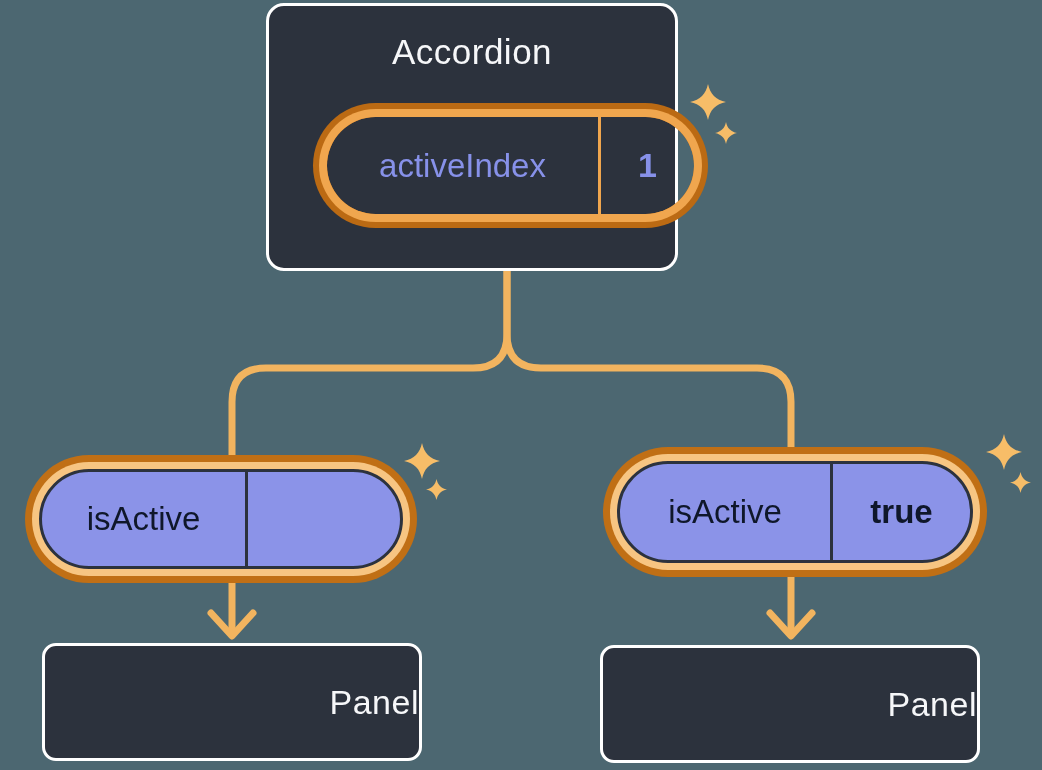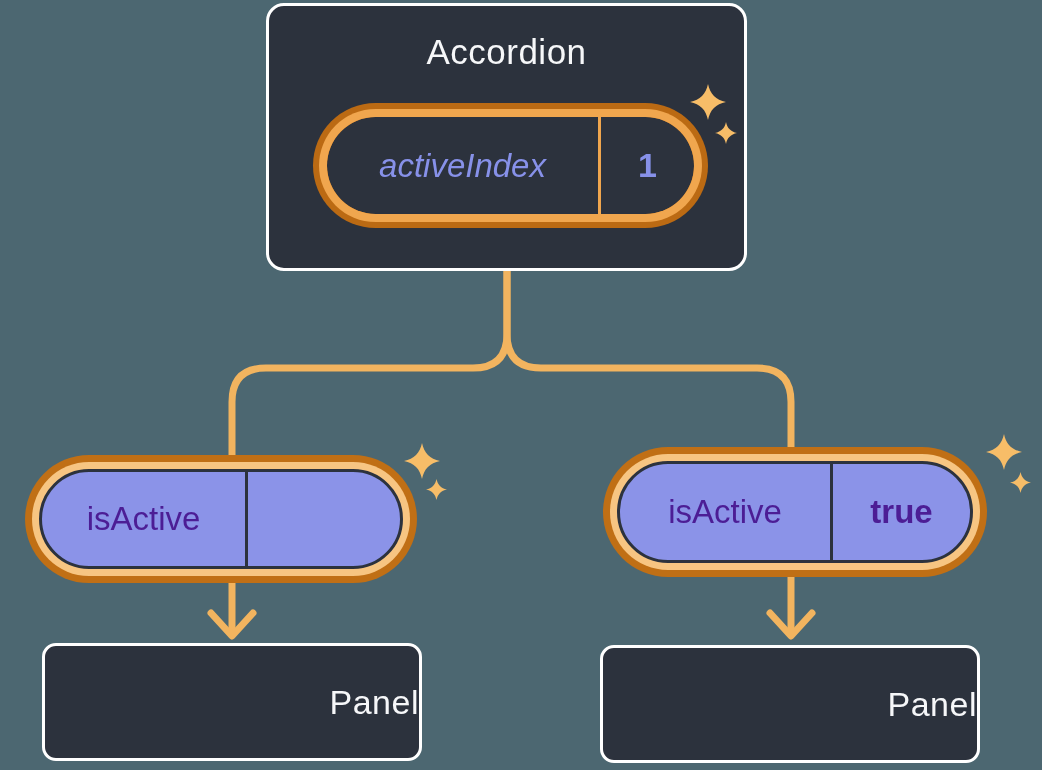--- a/index.html
+++ b/index.html
@@ -34,21 +34,21 @@
   
   .card{
     position:absolute;
     background:#2c323d;
     border:3px solid #ffffff;
     box-sizing:border-box;
     z-index:2;
   }
   .accordion-card{
     left:266px;top:3px;
-    width:481px;height:268px;
+    width:412px;height:268px;
     border-radius:18px;
   }
   .card-title{
     position:absolute;
     left:0;top:26px;
     width:100%;
     text-align:center;
     color:#f6f7f9;
     font-size:35px;
     font-weight:500;
@@ -77,42 +77,42 @@
     display:flex;
     align-items:stretch;
     overflow:hidden;
     z-index:3;
   }
   .state-pill .cell{
     display:flex;align-items:center;justify-content:center;
     color:#8791e9;
     font-size:33px;
   }
-  .state-pill .cell.name{width:271px;font-style:italic;}
+  .state-pill .cell.name{width:271px;}
   .state-pill .cell.value{flex:1;font-weight:700;font-size:34px;}
   .state-pill .divider{width:3px;background:#f0a64e;}
 
   
   .prop-pill{
     position:absolute;
     background:#8b93e8;
     border:3px solid #2c323d;
     box-sizing:border-box;
     border-radius:999px;
     box-shadow:0 0 0 7px #f7c582, 0 0 0 14px #c06f15;
     display:flex;
     align-items:stretch;
     overflow:hidden;
     z-index:3;
   }
   .prop-pill-left{left:39px;top:469px;width:364px;height:100px;}
   .prop-pill-right{left:617px;top:461px;width:356px;height:102px;}
   .prop-pill .cell{
     display:flex;align-items:center;justify-content:center;
-    color:#4c1d95;
+    color:#0f172a;
     font-size:33px;
   }
   .prop-pill-left .cell.name{width:203px;}
   .prop-pill-right .cell.name{width:210px;}
   .prop-pill .cell.value{flex:1;font-weight:700;}
   .prop-pill .divider{width:3px;background:#2c323d;}
 
   
   .sparkle{
     position:absolute;

